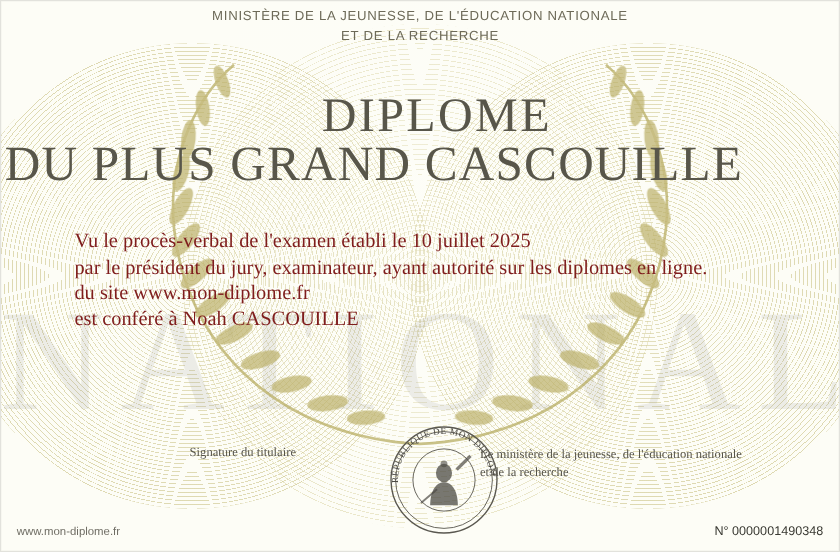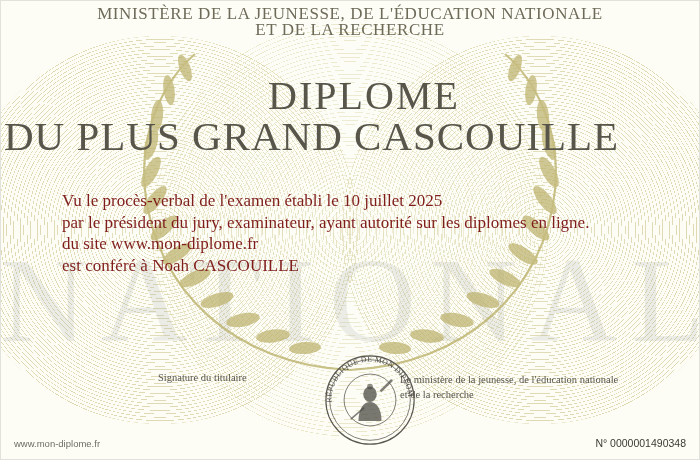--- a/index.html
+++ b/index.html
@@ -84,22 +84,22 @@
     pointer-events: none;
   }
 
   
   .ministry {
     position: absolute;
     left: 0; right: 0;
     top: 6px;
     text-align: center;
     color: #6d6a58;
-    font-family: Liberation Serif, serif;
-    font-size: 17px;
+    font-family: Liberation Sans, sans-serif;
+    font-size: 11px;
     letter-spacing: 0.6px;
     line-height: 16px;
   }
   .ministry .l1 { display: block; }
   .ministry .l2 { display: block; }
 
   
   .title-1 {
     position: absolute;
     left: 0; right: 0;

